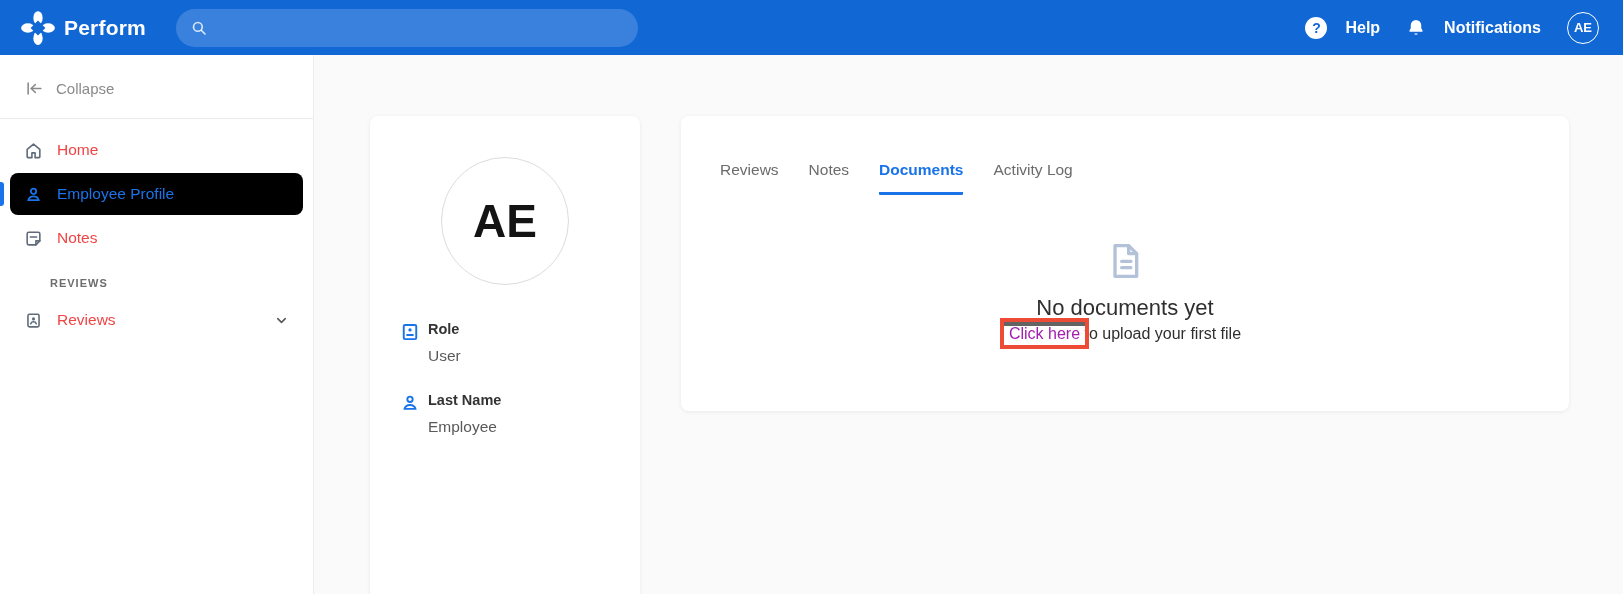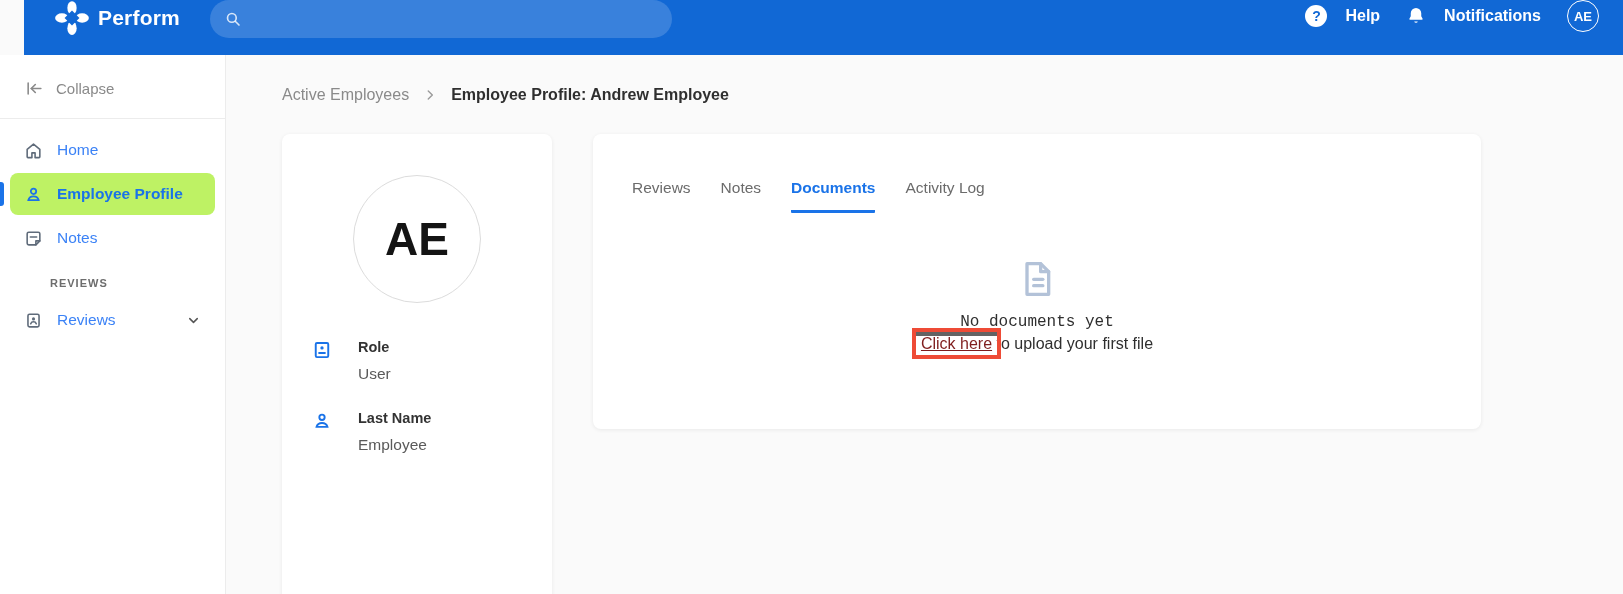--- a/index.html
+++ b/index.html
@@ -1,21 +1,21 @@
 <!DOCTYPE html>
 <html><head>
 <meta charset="utf-8">
 <style>
   * { margin:0; padding:0; box-sizing:border-box; }
   html,body { width:1623px; height:594px; overflow:hidden;
     font-family:"Liberation Sans", sans-serif; background:#fafafa; color:#333; }
 
   
-  .topbar { height:55px; background:#1168d5; display:flex; align-items:flex-start;
-    padding:0 24px 0 30px; position:relative; z-index:5;margin-left:24px; }
+  .topbar { height:55px; background:#1168d5; display:flex; align-items:center;
+    padding:0 24px 0 20px; position:relative; z-index:5; }
   .brand { display:flex; align-items:center; gap:8px; cursor:pointer; }
   .brand-name { color:#fff; font-size:21px; font-weight:600; letter-spacing:.2px; }
   .searchbox { margin-left:30px; width:462px; height:38px; border-radius:19px;
     background:rgba(255,255,255,.17); display:flex; align-items:center; padding:0 14px; }
   .searchbox input { flex:1; background:transparent; border:none; outline:none;
     color:#fff; font-size:15px; margin-left:8px; font-family:inherit; }
   .searchbox input::placeholder { color:#b9d2f3; }
   .topbar-right { margin-left:auto; display:flex; align-items:center; gap:26px; }
   .top-action { display:flex; align-items:center; gap:18px; color:#fff; font-size:16px;
     font-weight:600; cursor:pointer; }
@@ -23,30 +23,30 @@
     display:flex; align-items:center; justify-content:center; font-size:14px; font-weight:700; }
   .help-badge::before { content:"?"; }
   .avatar-top { width:32px; height:32px; border-radius:50%; border:1.5px solid #fff;
     color:#fff; font-size:13px; font-weight:600; display:flex; align-items:center;
     justify-content:center; cursor:pointer; }
 
   
   .layout { display:flex; height:539px; }
 
   
-  .sidebar { width:226px; background:#fff; border-right:1px solid #ececec;
+  .sidebar { width:314px; background:#fff; border-right:1px solid #ececec;
     position:relative; padding-top:12px; flex:none; }
   .collapse-row { display:flex; align-items:center; gap:12px; color:#8a8a8a;
     font-size:15px; padding:12px 16px 12px 25px; cursor:pointer; }
   .sb-divider { border-top:1px solid #ececec; margin:8px 0 10px; }
   .sb-item { display:flex; align-items:center; gap:14px; height:42px;
     margin:2px 10px; padding:0 14px; border-radius:8px; font-size:15.5px;
-    color:#3b82f6; cursor:pointer; position:relative; }
+    color:#ef4444; cursor:pointer; position:relative; }
   .sb-item .sb-icon { color:#5f6b7a; display:flex; }
-  .sb-item.active { background:#bef264; color:#1a73e8; font-weight:700; }
+  .sb-item.active { background:#000000; color:#1a73e8; font-weight:400; }
   .sb-item.active .sb-icon { color:#1a73e8; }
   .active-bar { position:absolute; left:-10px; top:9px; width:4px; height:24px;
     background:#1a73e8; border-radius:0 3px 3px 0; }
   .sb-section { font-size:11px; font-weight:700; letter-spacing:1px; color:#6d6d6d;
     padding:16px 0 8px 50px; }
   .sb-chevron { margin-left:auto; color:#555; display:flex; }
 
   
   .main { flex:1; background:#fafafa; padding:31px 0 0 56px; }
   .breadcrumb { display:flex; align-items:center; gap:14px; font-size:16px; }
@@ -58,37 +58,37 @@
   .card { background:#fff; border-radius:8px; box-shadow:0 1px 4px rgba(0,0,0,.07); }
 
   
   .profile-card { width:270px; height:500px; padding:41px 30px 0; }
   .avatar-big { width:128px; height:128px; border-radius:50%; border:1px solid #dcdcdc;
     margin:0 auto; display:flex; align-items:center; justify-content:center;
     font-size:46px; font-weight:700; color:#141414; }
   .profile-name { text-align:center; margin-top:22px; font-size:19.5px; font-weight:600;
     color:#2e2e2e; }
   .fields { margin-top:36px; display:flex; flex-direction:column; gap:27px; }
-  .field { display:flex; gap:26px; }
+  .field { display:flex; gap:8px; }
   .field-icon { color:#1a73e8; flex:none; margin-top:1px; display:flex; }
   .field-label { font-size:14.5px; font-weight:700; color:#333; }
   .field-value { font-size:15.5px; color:#5a5a5a; margin-top:10px; }
 
   
   .content-card { width:888px; height:295px; padding:45px 39px 0; position:relative; }
   .tabs { display:flex; gap:30px; }
   .tab { font-size:15.5px; color:#6b6b6b; padding-bottom:13px; cursor:pointer;
     border-bottom:3px solid transparent; border-radius:1px; }
   .tab.active { color:#1a73e8; font-weight:600; border-bottom-color:#1a73e8; }
 
   .empty-state { margin-top:46px; display:flex; flex-direction:column;
     align-items:center; text-align:center; }
-  .empty-title { margin-top:14px; font-size:16px; color:#2f2f2f;font-family:Liberation Mono, monospace; }
+  .empty-title { margin-top:14px; font-size:22px; color:#2f2f2f; }
   .empty-sub { margin-top:4px; font-size:16px; color:#2f2f2f; }
-  .upload-link { color:#7f1d1d; text-decoration:underline; cursor:pointer;
+  .upload-link { color:#a21caf; cursor:pointer;
     position:relative; display:inline-block; }
   .annotation-box { position:absolute; left:-9px; right:-9px; top:-7px; bottom:-6px;
     border:4px solid #ee4b36; pointer-events:none; }
   .annotation-box::before { content:""; position:absolute; left:0; right:0; top:0;
     height:4px; background:rgba(72,72,72,.85); }
 
   svg { display:block; }
 </style>
 </head>
 <body>
@@ -195,29 +195,20 @@
       <span>Reviews</span>
       <span class="sb-chevron">
         <svg width="15" height="15" viewBox="0 0 24 24" fill="none" stroke="#555" stroke-width="2.4" stroke-linecap="round" stroke-linejoin="round">
           <polyline points="6 9 12 15 18 9"></polyline>
         </svg>
       </span>
     </div>
   </aside>
 
   <main class="main">
-    <div class="breadcrumb">
-      <span class="crumb-parent">Active Employees</span>
-      <span class="crumb-sep">
-        <svg width="14" height="14" viewBox="0 0 24 24" fill="none" stroke="#9a9a9a" stroke-width="2.4" stroke-linecap="round" stroke-linejoin="round">
-          <polyline points="9 5 16 12 9 19"></polyline>
-        </svg>
-      </span>
-      <span class="crumb-current">Employee Profile: Andrew Employee</span>
-    </div>
 
     <div class="cards-row">
 
       <section class="card profile-card">
         <div class="avatar-big">AE</div>
 
         <div class="fields">
           <div class="field">
             <span class="field-icon">
               <svg width="20" height="20" viewBox="0 0 24 24" fill="none" stroke="currentColor" stroke-width="2.3" stroke-linejoin="round" stroke-linecap="round">

